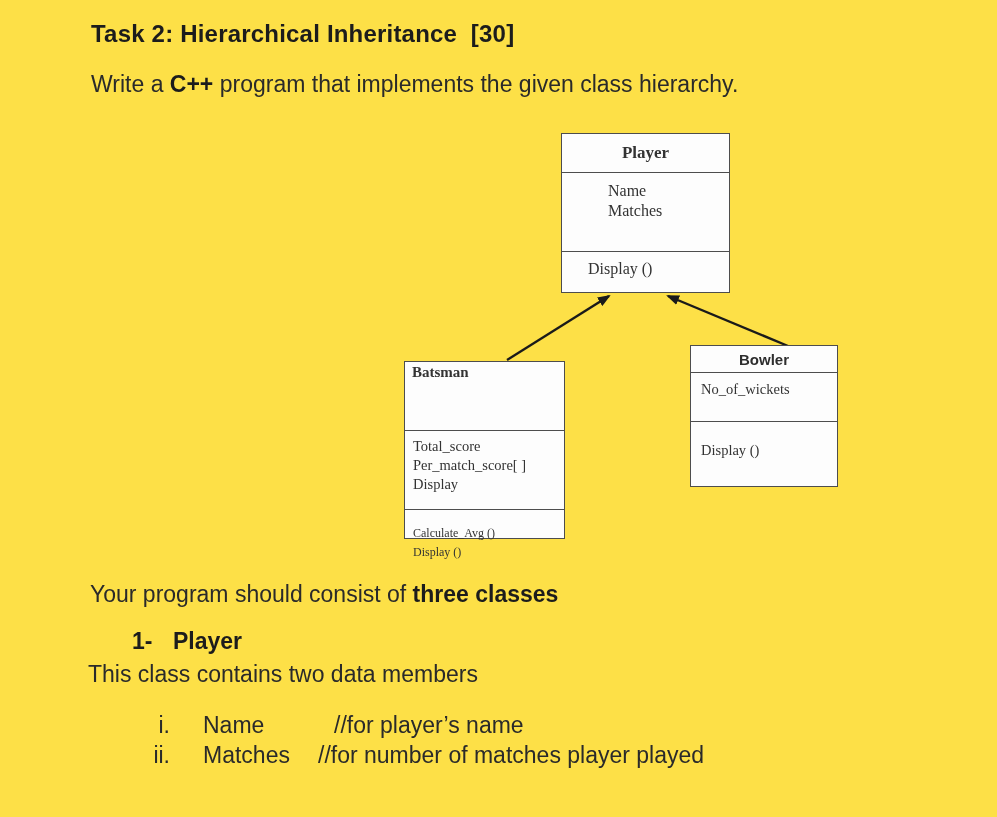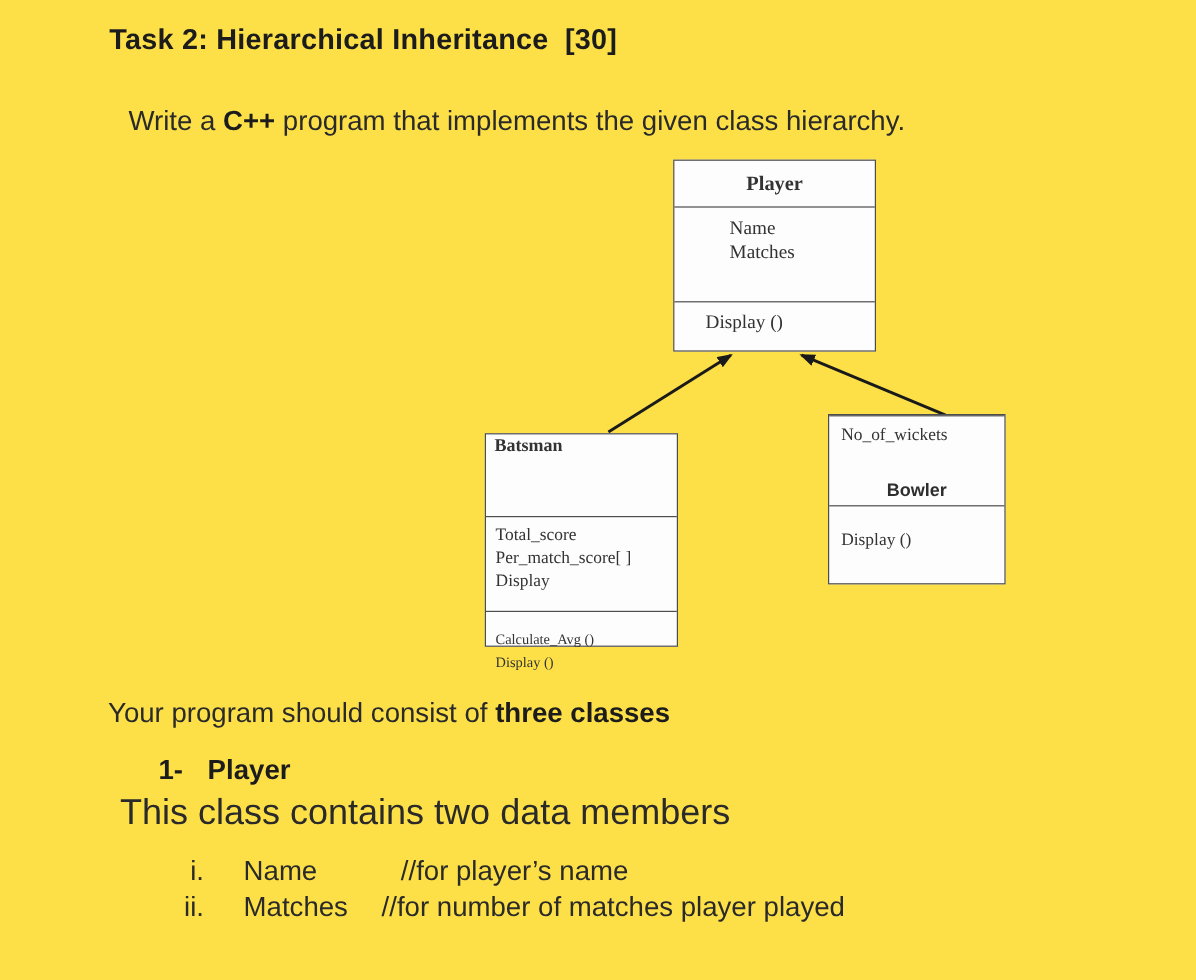--- a/index.html
+++ b/index.html
@@ -14,25 +14,25 @@
   }
   .abs { position: absolute; }
 
   
   .heading {
     left: 91px; top: 20px;
     font-size: 24px; font-weight: 700; color: #1c1c1c;
     letter-spacing: 0.2px;
     margin: 0;
   }
-  .intro   { left: 91px; top: 71px;  font-size: 23px; margin: 16px; }
+  .intro   { left: 91px; top: 71px;  font-size: 23px; margin: 0; }
   .consist { left: 90px; top: 581px; font-size: 23px; margin: 0; }
   .item-title { left: 132px; top: 628px; font-size: 23px; font-weight: 700; color: #1c1c1c; margin: 0; }
   .item-title .num { display: inline-block; min-width: 41px; }
-  .item-desc  { left: 100px; top: 661px; font-size: 30px; margin: 0; }
+  .item-desc  { left: 88px; top: 661px; font-size: 23px; margin: 0; }
   b { font-weight: 700; color: #1c1c1c; }
 
   .m-roman   { width: 32px; text-align: right; font-size: 23px; }
   .m-name    { font-size: 23px; }
   .m-comment { font-size: 23px; }
 
   
   .uml-box {
     position: absolute;
     background: #fdfdfd;
@@ -99,24 +99,24 @@
       <div>Per_match_score[ ]</div>
       <div>Display</div>
     </div>
     <div class="sec m sep">
       <div>Calculate_Avg ()</div>
       <div>Display ()</div>
     </div>
   </div>
 
   <div class="uml-box bowler-box">
+    <div class="sec t">Bowler</div>
     <div class="sec a sep">
       <div>No_of_wickets</div>
     </div>
-    <div class="sec t">Bowler</div>
     <div class="sec m sep">
       <div>Display ()</div>
     </div>
   </div>
 
   <p class="abs consist"><span>Your program should consist of </span><b>three classes</b></p>
 
   <p class="abs item-title"><span class="num">1-</span><span>Player</span></p>
 
   <p class="abs item-desc">This class contains two data members</p>

